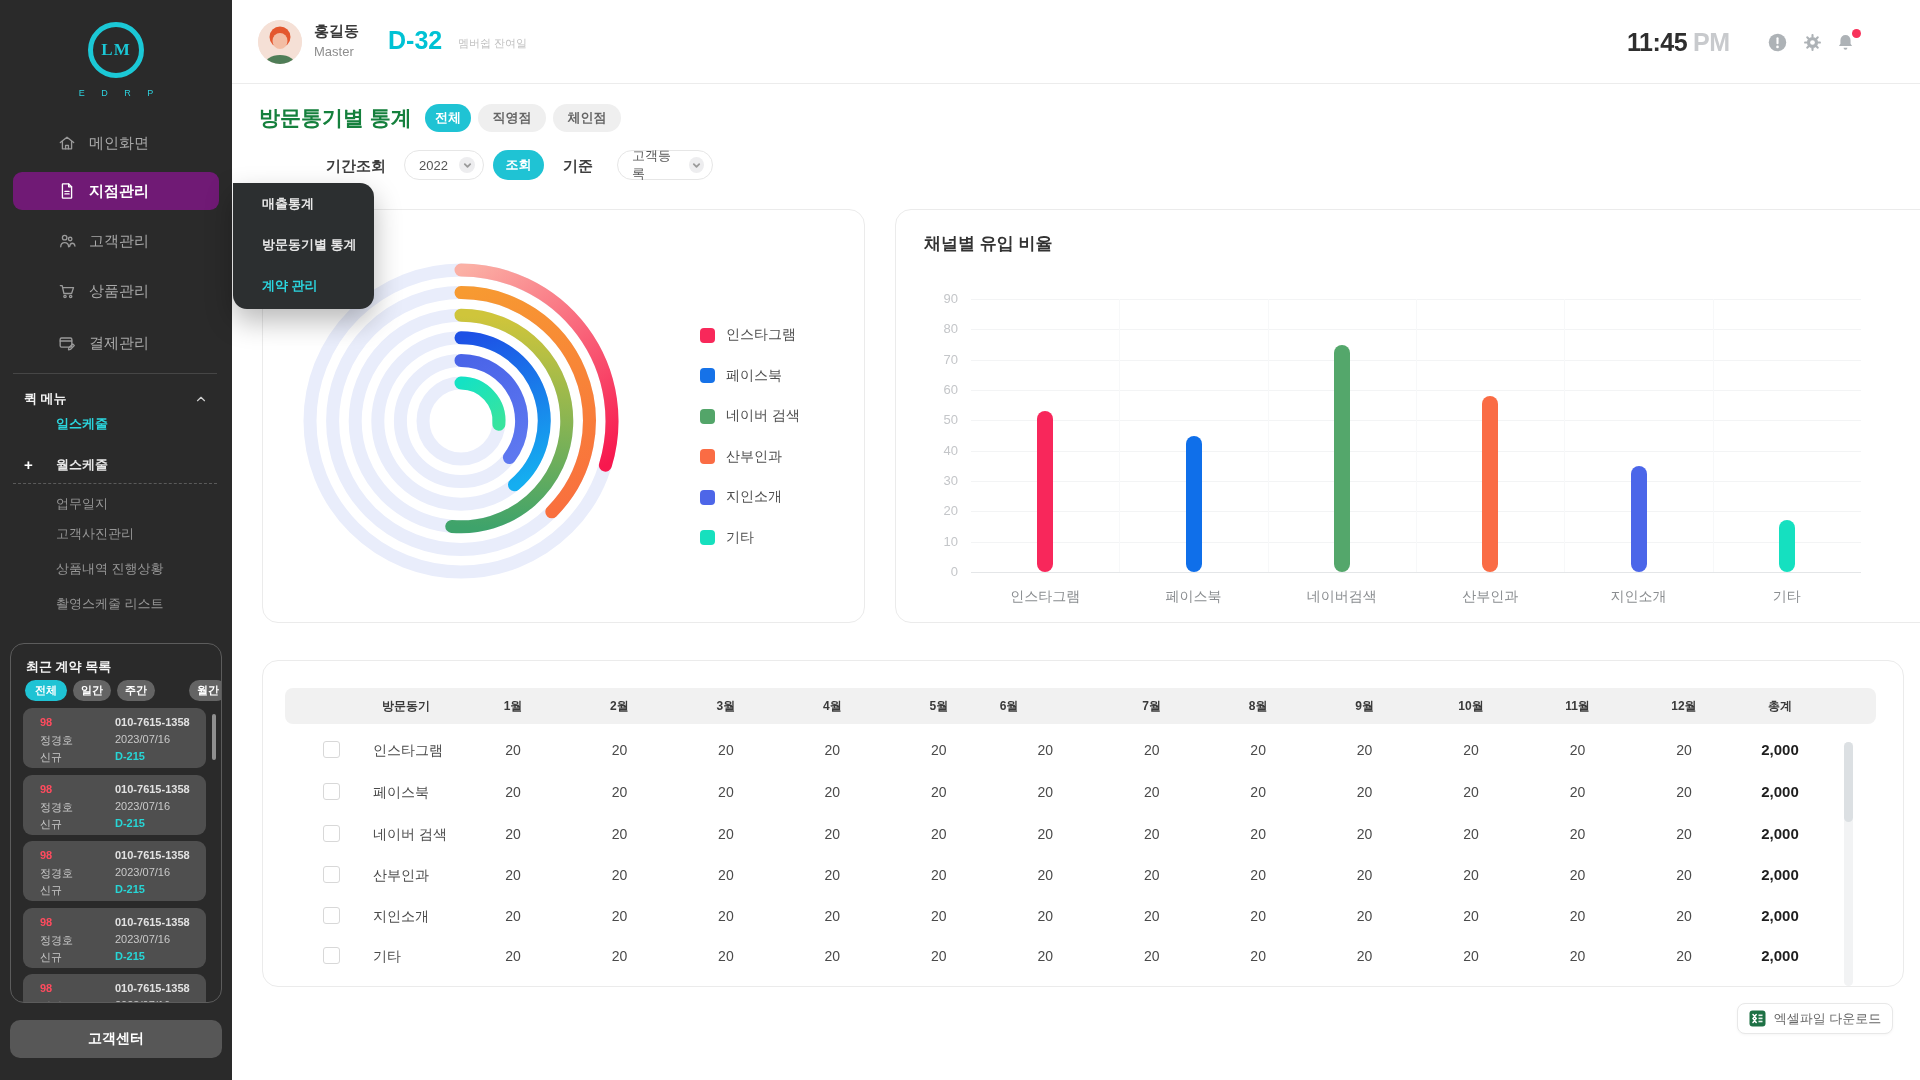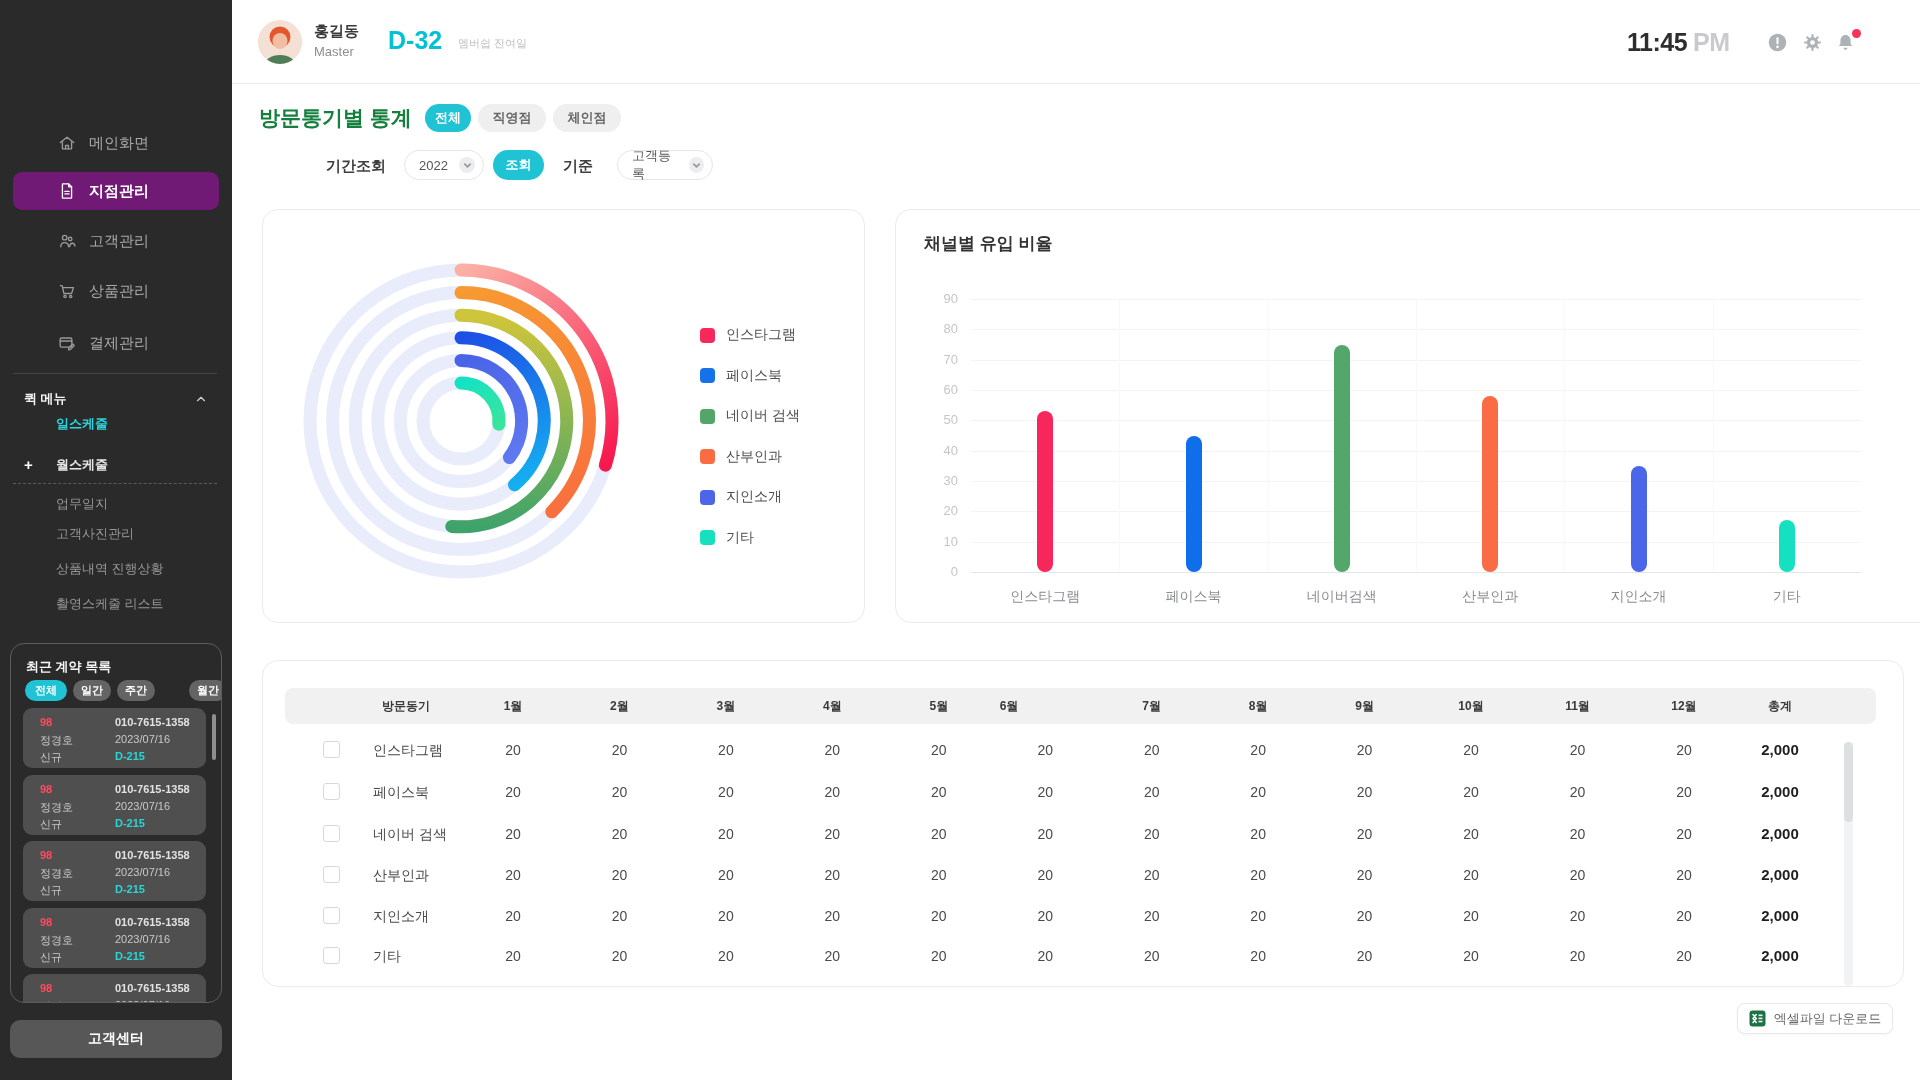--- a/index.html
+++ b/index.html
@@ -112,20 +112,26 @@
     border-radius:0 14px 14px 14px; box-shadow:0 12px 28px rgba(0,0,0,0.28); z-index:6; }
   .dd-item { position:absolute; left:29px; font-size:13px; font-weight:600; color:#E8E8E8; cursor:pointer; white-space:nowrap; }
   .dd-item.active { color:#2BD5DF; font-weight:700; }
 </style>
 </head>
 <body>
 
 <div id="app">
 
   <aside class="sidebar">
+    <div class="logo-wrap">
+      <div class="logo-ring">
+        <span class="logo-lm">LM</span>
+      </div>
+      <div class="logo-sub">E D R P</div>
+    </div>
     <nav id="side-menu">
         <div class="side-item" style="top: 124px;">
           <span class="mi">
             <svg viewBox="0 0 24 24">
               <path d="M4 11.5L12 5l8 6.5"></path>
               <path d="M6.5 10V19h11v-9"></path>
               <path d="M10.3 19v-4.2h3.4V19"></path>
             </svg>
           </span>
           <span class="mlabel">메인화면</span>
@@ -547,14 +553,19 @@
     <svg width="17" height="17" viewBox="0 0 17 17">
       <rect x="0.5" y="0.5" width="16" height="16" rx="3" fill="#1E7145"></rect>
       <path d="M4 4.5l3.2 4L4 12.5M7.2 4.5L4 8.5l3.2 4" stroke="#fff" stroke-width="1.5" fill="none" stroke-linecap="round"></path>
       <rect x="9.5" y="4.5" width="4" height="1.6" fill="#fff" opacity="0.9"></rect>
       <rect x="9.5" y="7.6" width="4" height="1.6" fill="#fff" opacity="0.9"></rect>
       <rect x="9.5" y="10.7" width="4" height="1.6" fill="#fff" opacity="0.9"></rect>
     </svg>
     <span>엑셀파일 다운로드</span>
   </div>
 
+  <div class="dropdown" id="dropdown">
+      <div class="dd-item" style="top: 12px;">매출통계</div>
+      <div class="dd-item" style="top: 53px;">방문동기별 통계</div>
+      <div class="dd-item active" style="top: 94px;">계약 관리</div>
+    </div>
 
 </div>
 
 </body></html>

